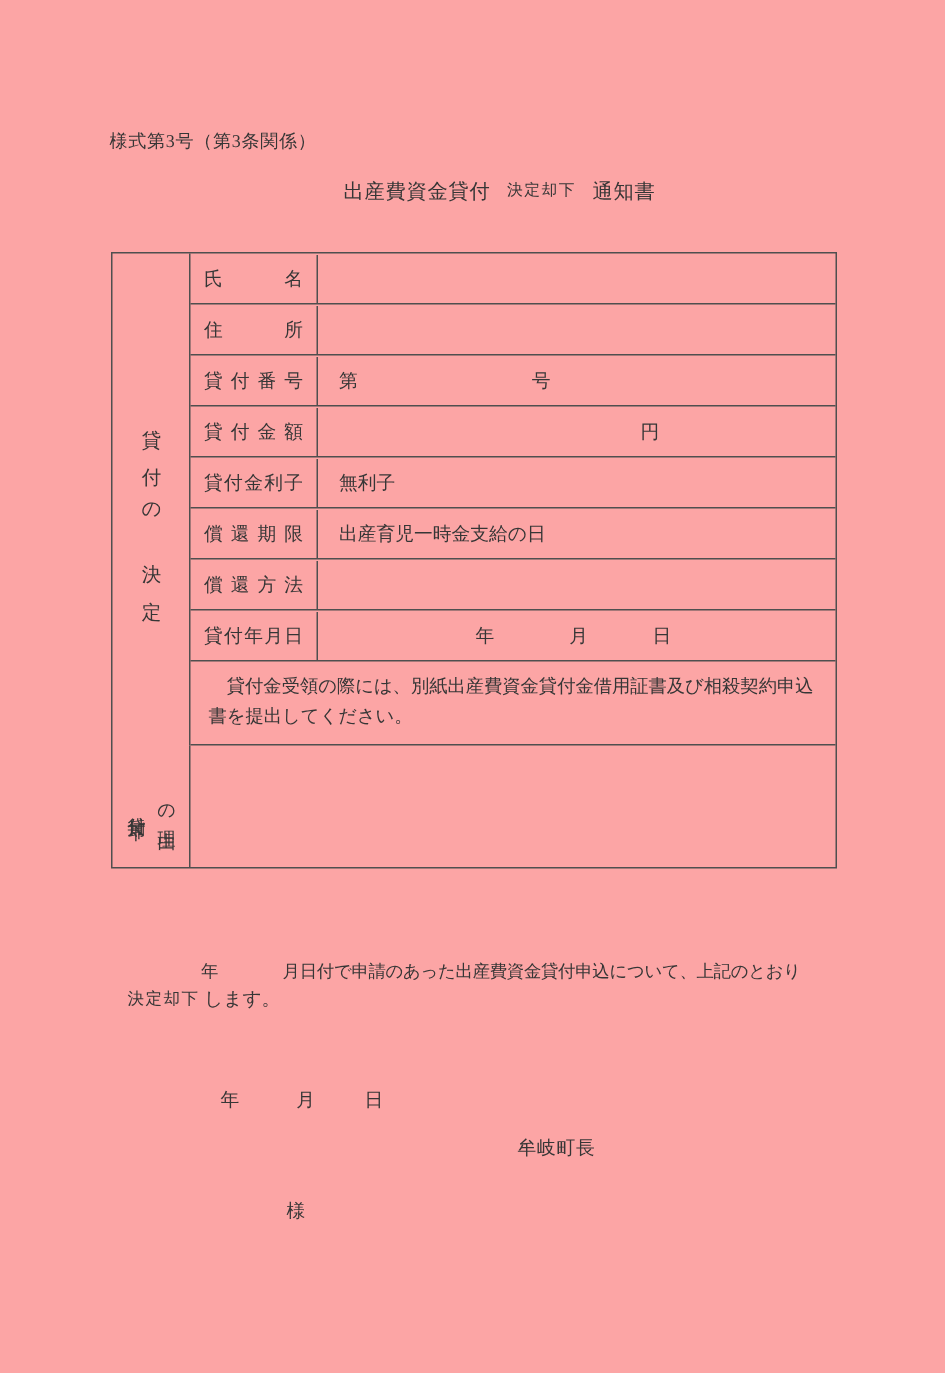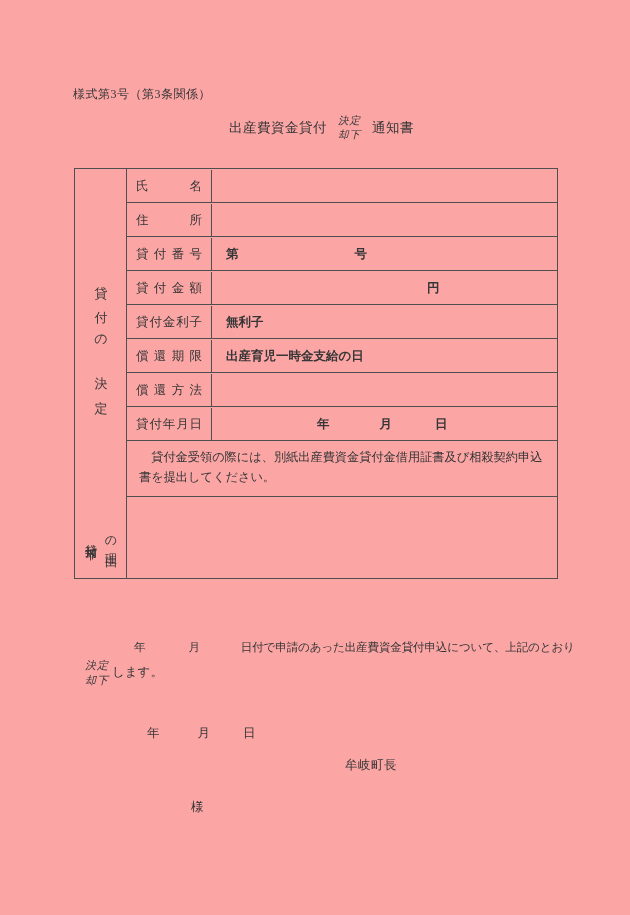--- a/index.html
+++ b/index.html
@@ -10,46 +10,46 @@
     margin:0 auto;
     background:#fca5a5;
     color:#363636;
     font-family:"Liberation Serif","DejaVu Serif",serif;
     font-size:12.5px;
     overflow:hidden;
   }
   
   .form-number{position:absolute;left:73px;top:86px;font-size:12px;letter-spacing:.5px;}
   .doc-title{position:absolute;left:229px;top:109px;height:38px;display:flex;align-items:center;font-size:13.5px;letter-spacing:.5px;}
-  .stacked{display:inline-flex;flex-direction:column;justify-content:center;font-size:10.5px;line-height:1.35;letter-spacing:1px;margin:0 11px;font-style:italic;}
+  .stacked{display:inline-flex;flex-direction:row;justify-content:center;font-size:10.5px;line-height:1.35;letter-spacing:1px;margin:0 11px;}
   .doc-title .suffix{margin-left:0;}
   
   .tbl{position:absolute;left:74px;top:168px;width:484px;border:1px solid #4f4f4f;box-sizing:border-box;}
   .sec1{display:flex;}
   .side-col{width:52px;border-right:1px solid #4f4f4f;box-sizing:border-box;display:flex;align-items:center;justify-content:center;}
   .v-text{writing-mode:vertical-rl;text-orientation:upright;font-size:13px;letter-spacing:25px;margin-bottom:-25px;}
   .sec1-main{flex:1;min-width:0;}
   .row{display:flex;height:34px;border-bottom:1px solid #4f4f4f;box-sizing:border-box;align-items:center;}
   .row-label{width:85px;border-right:1px solid #4f4f4f;box-sizing:border-box;padding:0 9px;line-height:32px;text-align:justify;text-align-last:justify;font-size:12.5px;}
-  .row-value{flex:1;line-height:32px;padding-left:14px;white-space:nowrap;font-weight:bold;}
+  .row-value{flex:1;line-height:32px;padding-left:14px;white-space:nowrap;}
   .gap-go{margin-left:116px;}
   .unit-yen{margin-left:201px;}
   .gap-y{margin-left:91px;}
   .gap-m{margin-left:50px;}
   .gap-d{margin-left:43px;}
   .note-row{border-bottom:1px solid #4f4f4f;box-sizing:border-box;height:56px;padding:7px 10px 12px 12px;font-size:12.2px;line-height:1.6;text-indent:1em;}
   .sec2{display:flex;height:81px;}
   .sec2-side{width:52px;border-right:1px solid #4f4f4f;box-sizing:border-box;display:flex;align-items:center;justify-content:center;gap:3px;}
   .v-small{writing-mode:vertical-rl;text-orientation:upright;font-size:12px;letter-spacing:2px;}
   .sec2-value{flex:1;}
   
   .statement-line{position:absolute;left:74px;top:640px;width:520px;font-size:11.6px;letter-spacing:-0.2px;white-space:nowrap;}
   .st-year{margin-left:60px;}
   .st-month{margin-left:43px;}
-  .st-rest{margin-left:41px;}
+  .st-rest{}
   .decide-line{position:absolute;left:85px;top:658px;display:flex;align-items:center;}
   .decide-line .stacked{font-size:11px;margin:0;}
   .decide-line .verb{margin-left:3px;font-size:12.5px;font-family:Liberation Mono, monospace;}
   .date-line{position:absolute;left:147px;top:725px;white-space:nowrap;}
   .dt-month{margin-left:38px;}
   .dt-day{margin-left:33px;}
   .sender{position:absolute;left:345px;top:757px;letter-spacing:.5px;}
   .addressee{position:absolute;left:191px;top:799px;}
 </style>
 </head>

